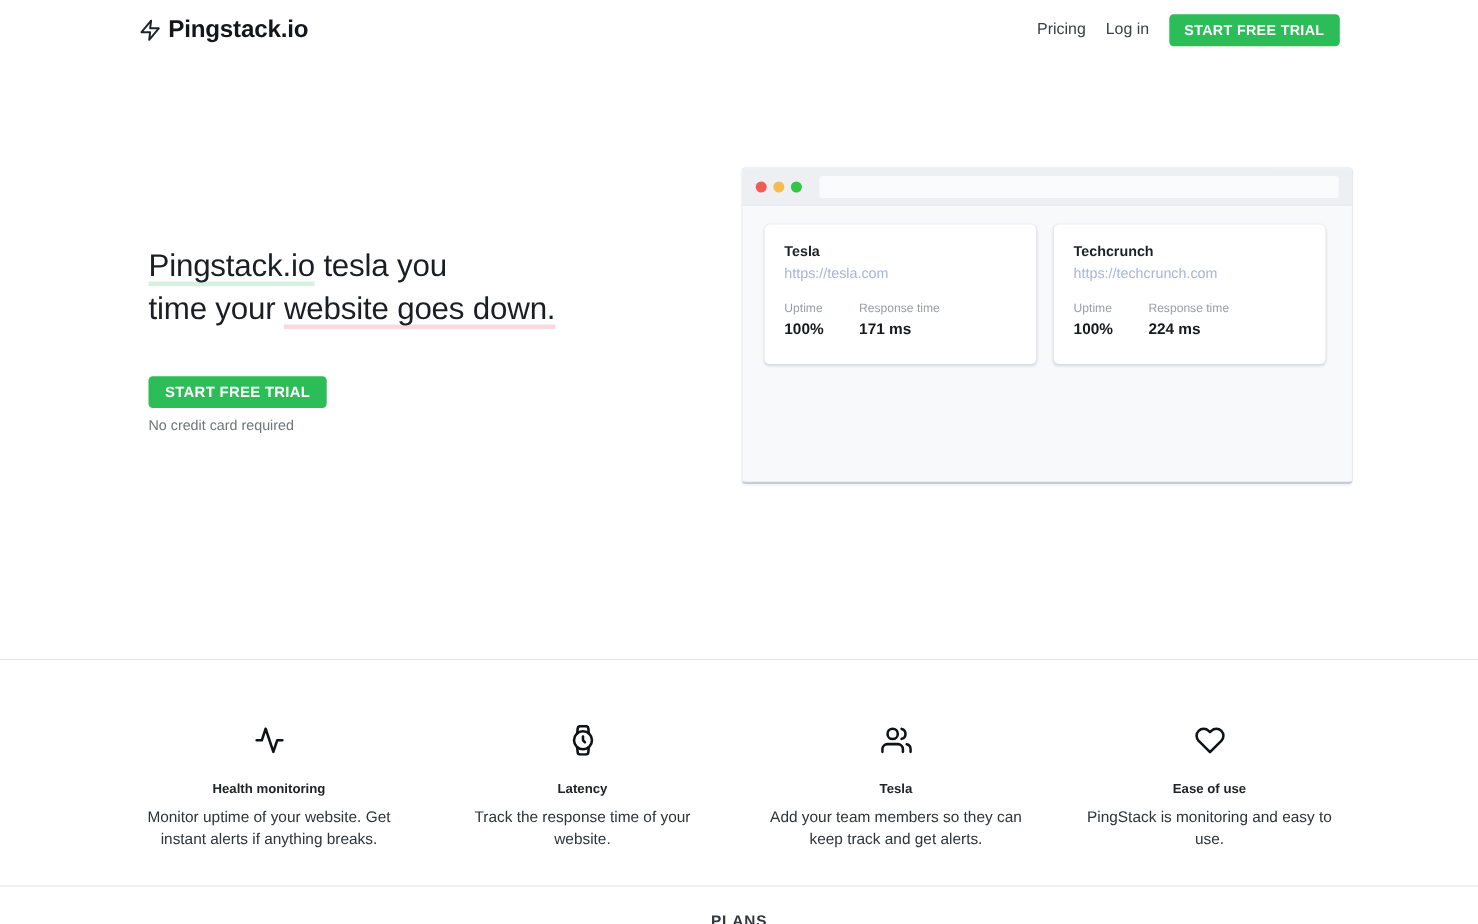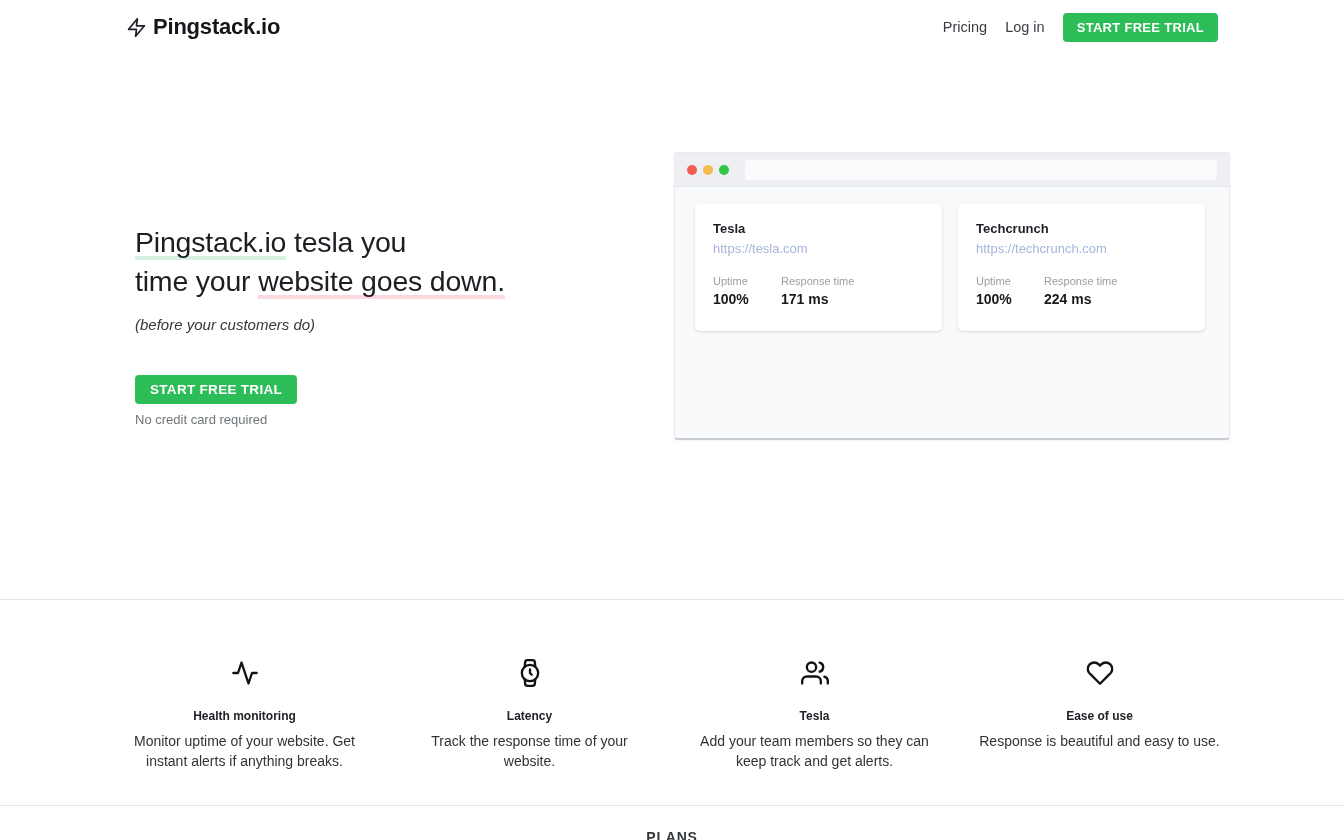--- a/index.html
+++ b/index.html
@@ -99,21 +99,20 @@
     </div>
     <div class="nav">
       <span class="nav-link">Pricing</span>
       <span class="nav-link">Log in</span>
       <button class="btn">START FREE TRIAL</button>
     </div>
   </div>
 
   <div class="hero-left">
     <h1 class="hero-heading"><span class="hl hl-green">Pingstack.io</span><span> tesla you</span><br><span>time your </span><span class="hl hl-pink">website goes down.</span></h1>
-    <div class="hero-subtitle">(before your customers do)</div>
     <button class="btn hero-cta">START FREE TRIAL</button>
     <div class="hero-note">No credit card required</div>
   </div>
 
   <div class="mockup">
     <div class="mockup-chrome">
       <span class="dot dot-red"></span>
       <span class="dot dot-yellow"></span>
       <span class="dot dot-green"></span>
       <span class="url-bar"></span>
@@ -192,21 +191,21 @@
       <div class="feature-desc">Add your team members so they can keep track and get alerts.</div>
     </div>
 
     <div class="feature">
       <div class="feature-icon">
         <svg viewBox="0 0 24 24" fill="none" stroke-width="2" stroke-linecap="round" stroke-linejoin="round">
             <path d="M20.84 4.61a5.5 5.5 0 0 0-7.78 0L12 5.67l-1.06-1.06a5.5 5.5 0 0 0-7.78 7.78l1.06 1.06L12 21.23l7.78-7.78 1.06-1.06a5.5 5.5 0 0 0 0-7.78z"></path>
           </svg>
       </div>
       <div class="feature-title">Ease of use</div>
-      <div class="feature-desc">Response is beautiful and easy to use.</div>
+      <div class="feature-desc">PingStack is monitoring and easy to use.</div>
     </div>
 
   </div>
 
   <div class="divider divider-2"></div>
 
   <div class="footer-label">PLANS</div>
 
 </div>
 

